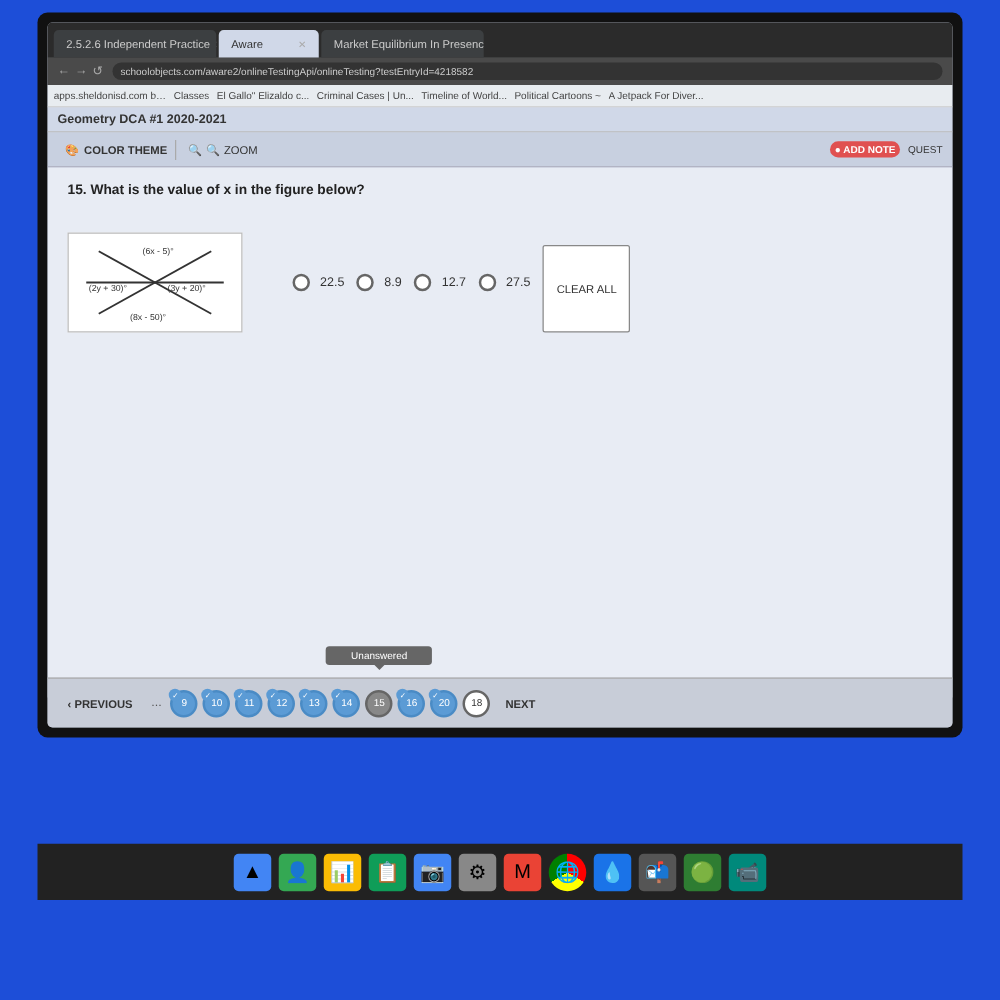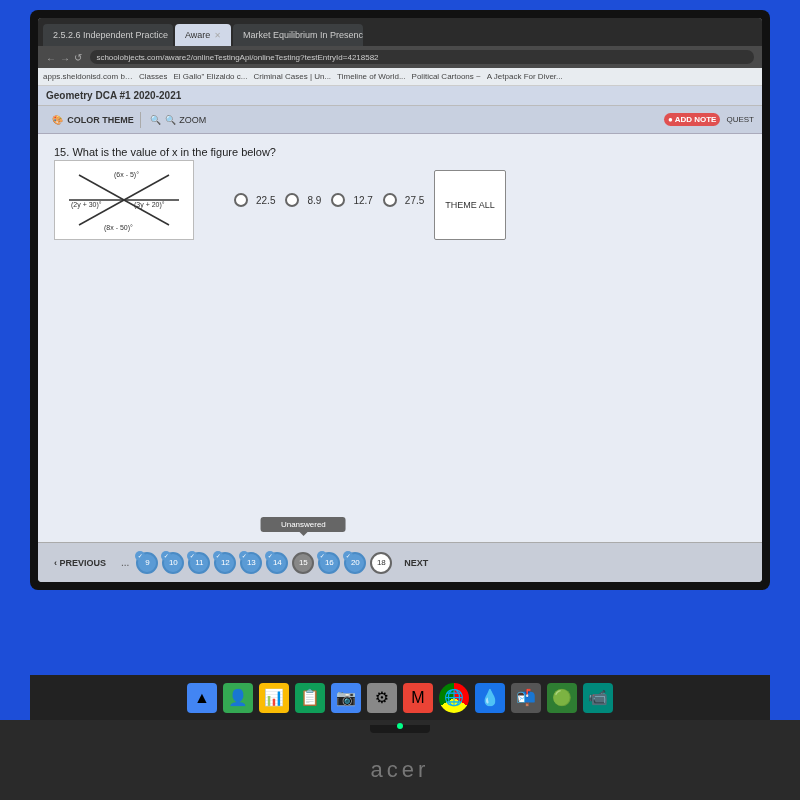--- a/index.html
+++ b/index.html
@@ -69,20 +69,21 @@
       height: 22px;
       margin-right: 2px;
       max-width: 130px;
       overflow: hidden;
       white-space: nowrap;
     }
 
     .tab.active {
       background: #d0d8e8;
       color: #333;
+      gap: 24px;
     }
 
     .tab-close {
       margin-left: 4px;
       font-size: 8px;
       color: #aaa;
     }
 
     .address-bar {
       height: 22px;
@@ -198,22 +199,22 @@
     .main-content {
       background: #e8ecf4;
       padding: 12px 16px;
       height: calc(100% - 140px);
       overflow-y: auto;
     }
 
     .question-text {
       font-size: 11px;
       color: #222;
-      margin-bottom: 2px;
-      font-weight: 400;
+      margin-bottom: 28px;
+      font-weight: 700;
     }
 
     .question-area {
       display: flex;
       gap: 20px;
     }
 
     
     .figure-box {
       background: white;
@@ -532,21 +533,21 @@
               <span>8.9</span>
             </div>
             <div class="answer-option">
               <div class="radio-circle"></div>
               <span>12.7</span>
             </div>
             <div class="answer-option">
               <div class="radio-circle"></div>
               <span>27.5</span>
             </div>
-            <button class="clear-all-btn">THEME ALL</button>
+            <button class="clear-all-btn">CLEAR ALL</button>
           </div>
         </div>
       </div>
 
       <div class="nav-bar">
         <span class="prev-btn">‹ <span>PREVIOUS</span></span>
         <span class="dots">...</span>
 
         <div class="question-num answered">
           <span>9</span>
@@ -606,19 +607,14 @@
     <div class="taskbar-icon" style="background:#4285f4;">📷</div>
     <div class="taskbar-icon" style="background:#888;">⚙</div>
     <div class="taskbar-icon" style="background:#ea4335;">M</div>
     <div class="taskbar-icon" style="background:conic-gradient(red 0deg 120deg, yellow 120deg 240deg, green 240deg 360deg); border-radius:50%;">🌐</div>
     <div class="taskbar-icon" style="background:#1a73e8;">💧</div>
     <div class="taskbar-icon" style="background:#555;">📬</div>
     <div class="taskbar-icon" style="background:#2e7d32;">🟢</div>
     <div class="taskbar-icon" style="background:#00897b;">📹</div>
   </div>
 
-  <div class="laptop-base">
-    <div class="laptop-hinge"></div>
-    <div class="power-light"></div>
-    <div class="acer-logo">acer</div>
-  </div>
 
 </div>
 
 </body></html>

